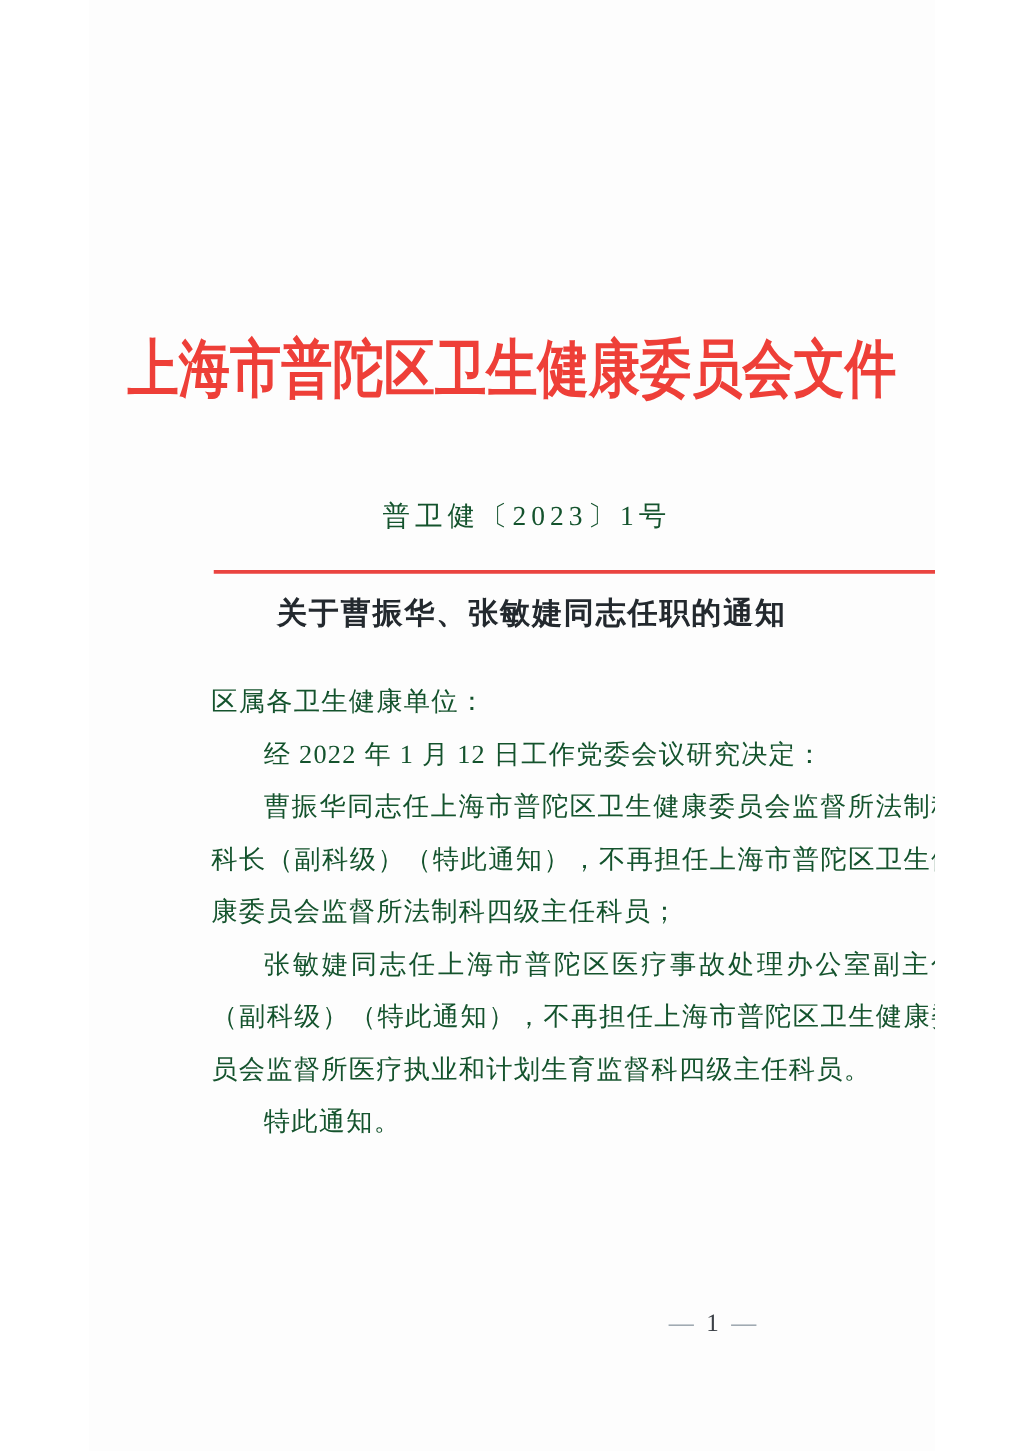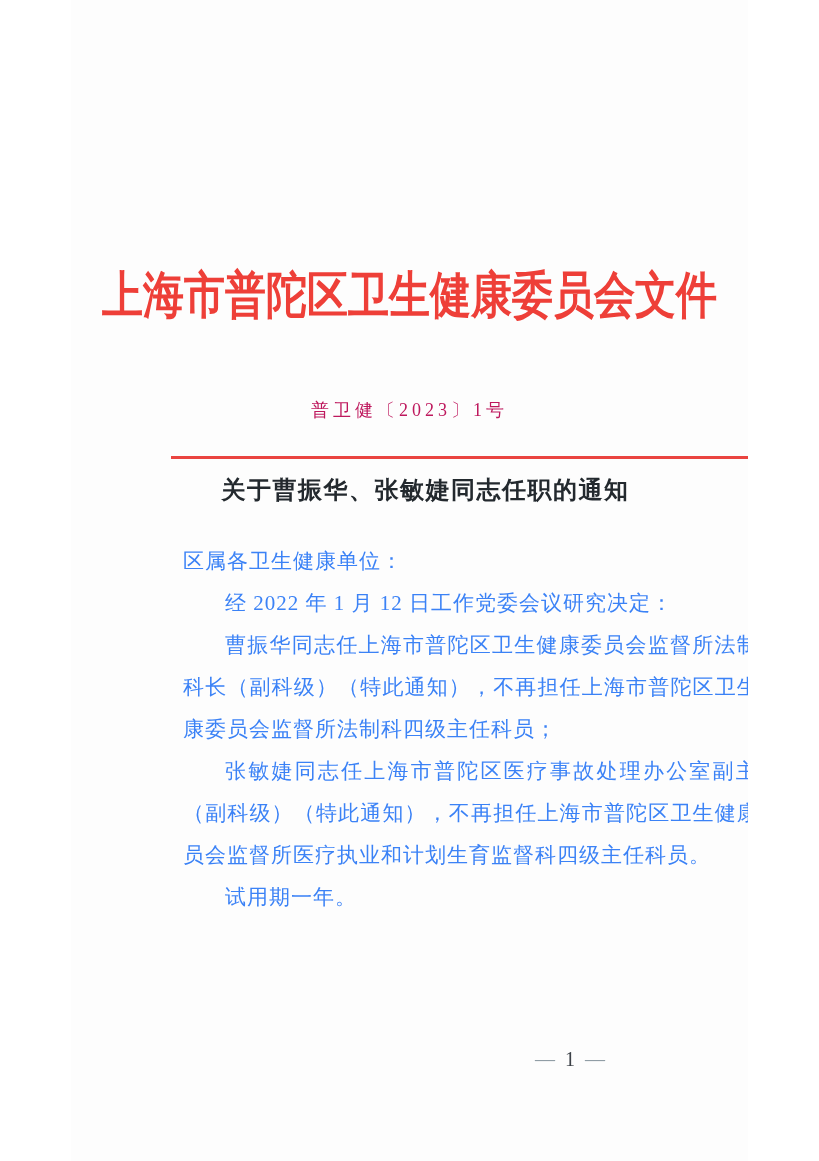--- a/index.html
+++ b/index.html
@@ -26,25 +26,25 @@
     font-weight: bold;
     color: #ee3f38;
     letter-spacing: 0px;
     transform: scaleY(1.22);
     transform-origin: center top;
     white-space: nowrap;
   }
   .doc-number {
     position: absolute;
     top: 398px;
-    left: 0;
+    left: 12px;
     width: 100%;
     text-align: center;
-    font-size: 18px;
-    color: #be185d;
+    font-size: 22px;
+    color: #14532d;
     letter-spacing: 4px;
     white-space: nowrap;
   }
   .red-rule {
     position: absolute;
     top: 456px;
     left: 100px;
     width: 613px;
     height: 3px;
     background: #ea4440;
@@ -59,25 +59,25 @@
     font-size: 24px;
     font-weight: bold;
     color: #23292e;
     letter-spacing: 1.5px;
     white-space: nowrap;
     padding-left: 16px;
   }
   .body-block {
     position: absolute;
     top: 540px;
-    left: 112px;
+    left: 98px;
     width: 598px;
     font-size: 21px;
     line-height: 42px;
-    color: #3b82f6;
+    color: #14532d;
     letter-spacing: 1px;
     text-align: justify;
   }
   .body-block p {
     margin: 0;
   }
   .body-block p.indented {
     text-indent: 2em;
   }
   .footer {
@@ -108,20 +108,20 @@
 
   <div class="red-rule"></div>
 
   <h1 class="doc-title">关于曹振华、张敏婕同志任职的通知</h1>
 
   <div class="body-block">
     <p>区属各卫生健康单位：</p>
     <p class="indented">经 2022 年 1 月 12 日工作党委会议研究决定：</p>
     <p class="indented">曹振华同志任上海市普陀区卫生健康委员会监督所法制科科长（副科级）（特此通知），不再担任上海市普陀区卫生健康委员会监督所法制科四级主任科员；</p>
     <p class="indented">张敏婕同志任上海市普陀区医疗事故处理办公室副主任（副科级）（特此通知），不再担任上海市普陀区卫生健康委员会监督所医疗执业和计划生育监督科四级主任科员。</p>
-    <p class="indented">试用期一年。</p>
+    <p class="indented">特此通知。</p>
   </div>
 
   <div class="footer">
     <span class="dash">—</span><span class="num">1</span><span class="dash">—</span>
   </div>
 
 </div>
 
 </body></html>

